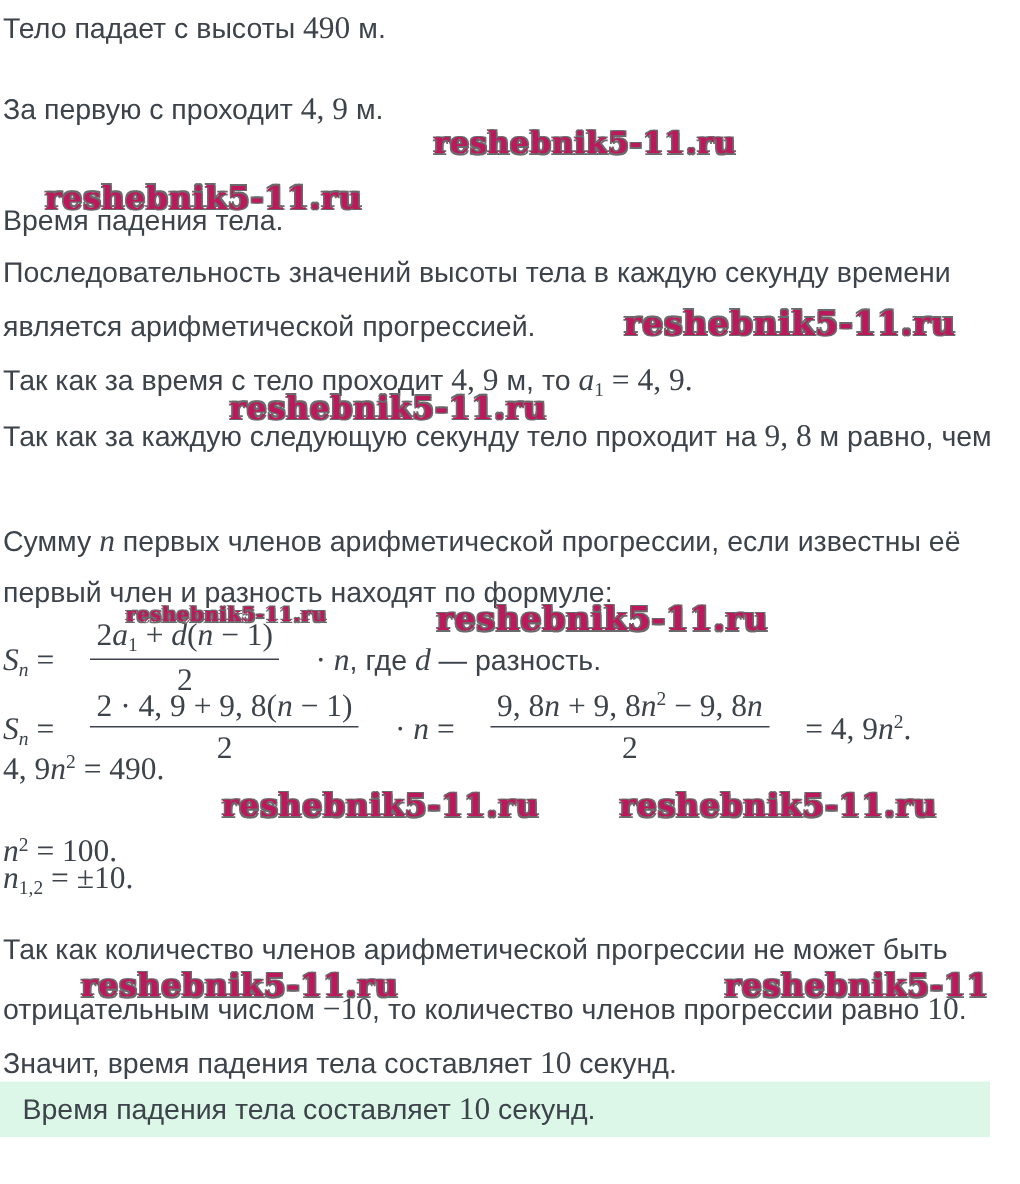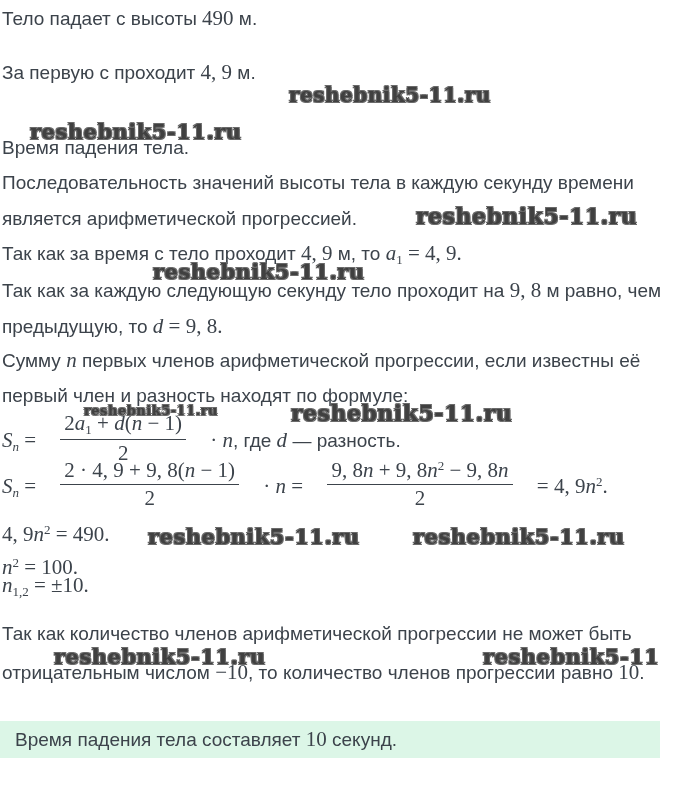--- a/index.html
+++ b/index.html
@@ -10,50 +10,50 @@
   .seg-rm{font-family:"Liberation Serif","DejaVu Serif",serif;font-size:21px;}
   .seg-it{font-family:"Liberation Serif","DejaVu Serif",serif;font-style:italic;font-size:21px;}
   .seg-sub{font-family:"Liberation Serif","DejaVu Serif",serif;font-size:13px;vertical-align:-4px;}
   .seg-subit{font-family:"Liberation Serif","DejaVu Serif",serif;font-style:italic;font-size:13px;vertical-align:-4px;}
   .seg-sup{font-family:"Liberation Serif","DejaVu Serif",serif;font-size:13px;vertical-align:7px;}
   .formula{line-height:normal;}
   .frac{display:inline-block;vertical-align:middle;text-align:center;margin:0 19px;transform:translateY(-3px);}
   .frac .num{display:block;border-bottom:1.5px solid #3c434b;padding:0 4px 1px;}
   .frac .den{display:block;padding-top:1px;}
   .wm{position:absolute;white-space:nowrap;font-family:"DejaVu Serif","Liberation Serif",serif;
-      font-weight:bold;letter-spacing:0.5px;color:#404040;
+      font-weight:bold;letter-spacing:0.5px;color:#be185d;
       text-shadow:-1px -1px 0 #6a6a6a,1px -1px 0 #6a6a6a,-1px 1px 0 #6a6a6a,1px 1px 0 #6a6a6a;}
   .answer-box{position:absolute;left:0;width:680px;display:flex;align-items:center;
       background:#dcf6e7;padding-left:12px;}
   .answer-box .line-inner{white-space:nowrap;font-size:19px;padding-left:3px;}
 </style>
 </head>
 <body>
 
 <div id="page">
 
   <div class="line" style="top:6px"><span class="seg-sans">Тело падает с высоты </span><span class="seg-rm">490</span><span class="seg-sans"> м.</span></div>
   <div class="line" style="top:60px"><span class="seg-sans">За первую с проходит </span><span class="seg-rm">4, 9</span><span class="seg-sans"> м.</span></div>
   <div class="line" style="top:136px"><span class="seg-sans">Время падения тела.</span></div>
   <div class="line" style="top:207px"><span class="seg-sans">является арифметической прогрессией.</span></div>
   <div class="line" style="top:171px"><span class="seg-sans">Последовательность значений высоты тела в каждую секунду времени</span></div>
   <div class="line" style="top:241px"><span class="seg-sans">Так как за время с тело проходит </span><span class="seg-rm">4, 9</span><span class="seg-sans"> м, то </span><span class="seg-it">a</span><span class="seg-sub">1</span><span class="seg-rm"> = 4, 9.</span></div>
   <div class="line" style="top:278px"><span class="seg-sans">Так как за каждую следующую секунду тело проходит на </span><span class="seg-rm">9, 8</span><span class="seg-sans"> м равно, чем</span></div>
-  <div class="line" style="top:314px"><span class="seg-sans">предыдущую, то </span><span class="seg-it">d</span><span class="seg-rm"> = 9, 8.</span></div>
   <div class="line" style="top:384px"><span class="seg-sans">первый член и разность находят по формуле:</span></div>
   <div class="line" style="top:348px"><span class="seg-sans">Сумму </span><span class="seg-it">n</span><span class="seg-sans"> первых членов арифметической прогрессии, если известны её</span></div>
 
   <div class="line formula" style="top:414px"><span class="seg-it">S</span><span class="seg-subit">n</span><span class="seg-rm"> = </span><span class="frac"><span class="num"><span class="seg-rm">2</span><span class="seg-it">a</span><span class="seg-sub">1</span><span class="seg-rm"> + </span><span class="seg-it">d</span><span class="seg-rm">(</span><span class="seg-it">n</span><span class="seg-rm"> − 1)</span></span><span class="den"><span class="seg-rm">2</span></span></span><span class="seg-rm"> · </span><span class="seg-it">n</span><span class="seg-sans">, где </span><span class="seg-it">d</span><span class="seg-sans"> — разность.</span></div>
   <div class="line formula" style="top:461px"><span class="seg-it">S</span><span class="seg-subit">n</span><span class="seg-rm"> = </span><span class="frac"><span class="num"><span class="seg-rm">2 · 4, 9 + 9, 8(</span><span class="seg-it">n</span><span class="seg-rm"> − 1)</span></span><span class="den"><span class="seg-rm">2</span></span></span><span class="seg-rm"> · </span><span class="seg-it">n</span><span class="seg-rm"> = </span><span class="frac"><span class="num"><span class="seg-rm">9, 8</span><span class="seg-it">n</span><span class="seg-rm"> + 9, 8</span><span class="seg-it">n</span><span class="seg-sup">2</span><span class="seg-rm"> − 9, 8</span><span class="seg-it">n</span></span><span class="den"><span class="seg-rm">2</span></span></span><span class="seg-rm"> = 4, 9</span><span class="seg-it">n</span><span class="seg-sup">2</span><span class="seg-rm">.</span></div>
 
-  <div class="line" style="top:518px"><span class="seg-rm">4, 9</span><span class="seg-it">n</span><span class="seg-sup">2</span><span class="seg-rm"> = 490.</span></div>
+  <div class="line" style="top:496px"><span class="seg-rm">4, 9</span><span class="seg-it">n</span><span class="seg-sup">2</span><span class="seg-rm"> = 490.</span></div>
   <div class="line" style="top:551px"><span class="seg-it">n</span><span class="seg-sup">2</span><span class="seg-rm"> = 100.</span></div>
   <div class="line" style="top:573px"><span class="seg-it">n</span><span class="seg-sub">1,2</span><span class="seg-rm"> = ±10.</span></div>
   <div class="line" style="top:622px"><span class="seg-sans">Так как количество членов арифметической прогрессии не может быть</span></div>
   <div class="line" style="top:660px"><span class="seg-sans">отрицательным числом </span><span class="seg-rm">−10</span><span class="seg-sans">, то количество членов прогрессии равно </span><span class="seg-rm">10</span><span class="seg-sans">.</span></div>
+  <div class="line" style="top:696px"><span class="seg-sans">Значит, время падения тела составляет </span><span class="seg-rm">10</span><span class="seg-sans"> секунд.</span></div>
 
   <div class="wm" style="left:289px;top:83px;font-size:20px">reshebnik5-11.ru</div>
   <div class="wm" style="left:30px;top:119px;font-size:21px">reshebnik5-11.ru</div>
   <div class="wm" style="left:416px;top:203px;font-size:22px">reshebnik5-11.ru</div>
   <div class="wm" style="left:153px;top:259px;font-size:21px">reshebnik5-11.ru</div>
   <div class="wm" style="left:84px;top:403px;font-size:13px">reshebnik5-11.ru</div>
   <div class="wm" style="left:291px;top:400px;font-size:22px">reshebnik5-11.ru</div>
   <div class="wm" style="left:148px;top:524px;font-size:21px">reshebnik5-11.ru</div>
   <div class="wm" style="left:413px;top:524px;font-size:21px">reshebnik5-11.ru</div>
   <div class="wm" style="left:54px;top:644px;font-size:21px">reshebnik5-11.ru</div>

